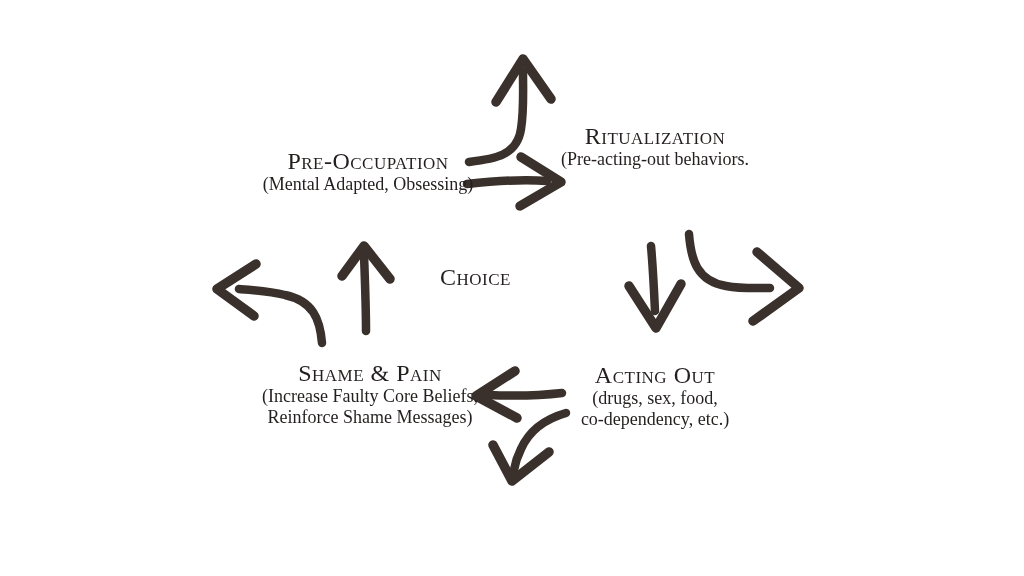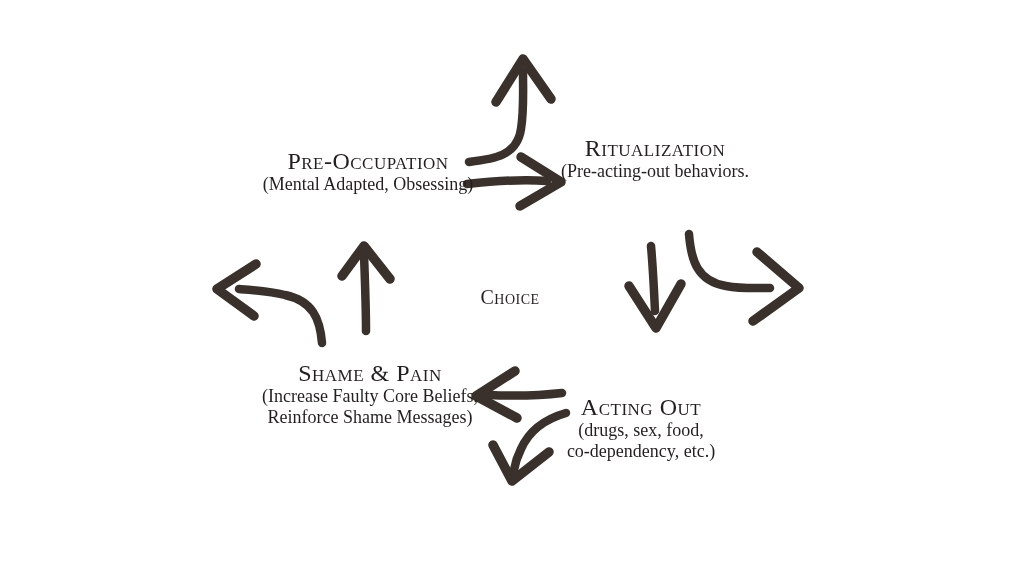--- a/index.html
+++ b/index.html
@@ -43,31 +43,30 @@
     letter-spacing: 0.5px;
     line-height: 26px;
     white-space: nowrap;
   }
   .node-sub {
     font-size: 18px;
     line-height: 20.5px;
     white-space: nowrap;
   }
   .node-pre-occupation  { left: 238px; top: 148px; width: 260px; }
-  .node-ritualization   { left: 530px; top: 135px; width: 250px; }
+  .node-ritualization   { left: 530px; top: 123px; width: 250px; }
   .node-shame-pain      { left: 240px; top: 360px; width: 260px; }
-  .node-acting-out      { left: 516px; top: 362px; width: 250px; margin-top: 32px; }
+  .node-acting-out      { left: 530px; top: 362px; width: 250px; }
   .center-label {
     position: absolute;
     left: 440px;
-    top: 284px;
+    top: 264px;
     width: 140px;
-    text-align: center;
     font-variant: small-caps;
-    font-size: 20px;
+    font-size: 24px;
     letter-spacing: 0.5px;
     line-height: 26px;
   }
   .citation {
     position: absolute;
     left: 0;
     top: 496px;
     width: 1024px;
     text-align: center;
     font-size: 15.5px;

